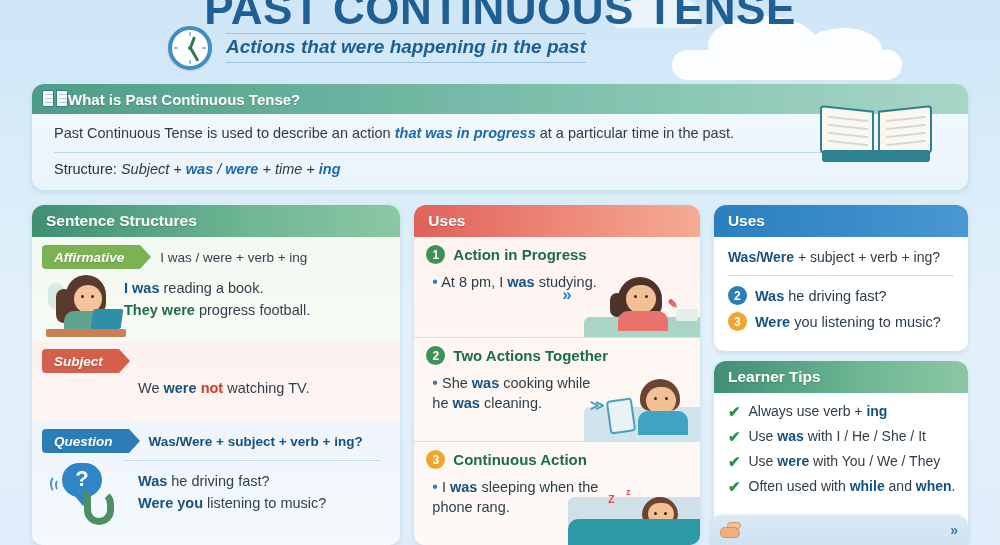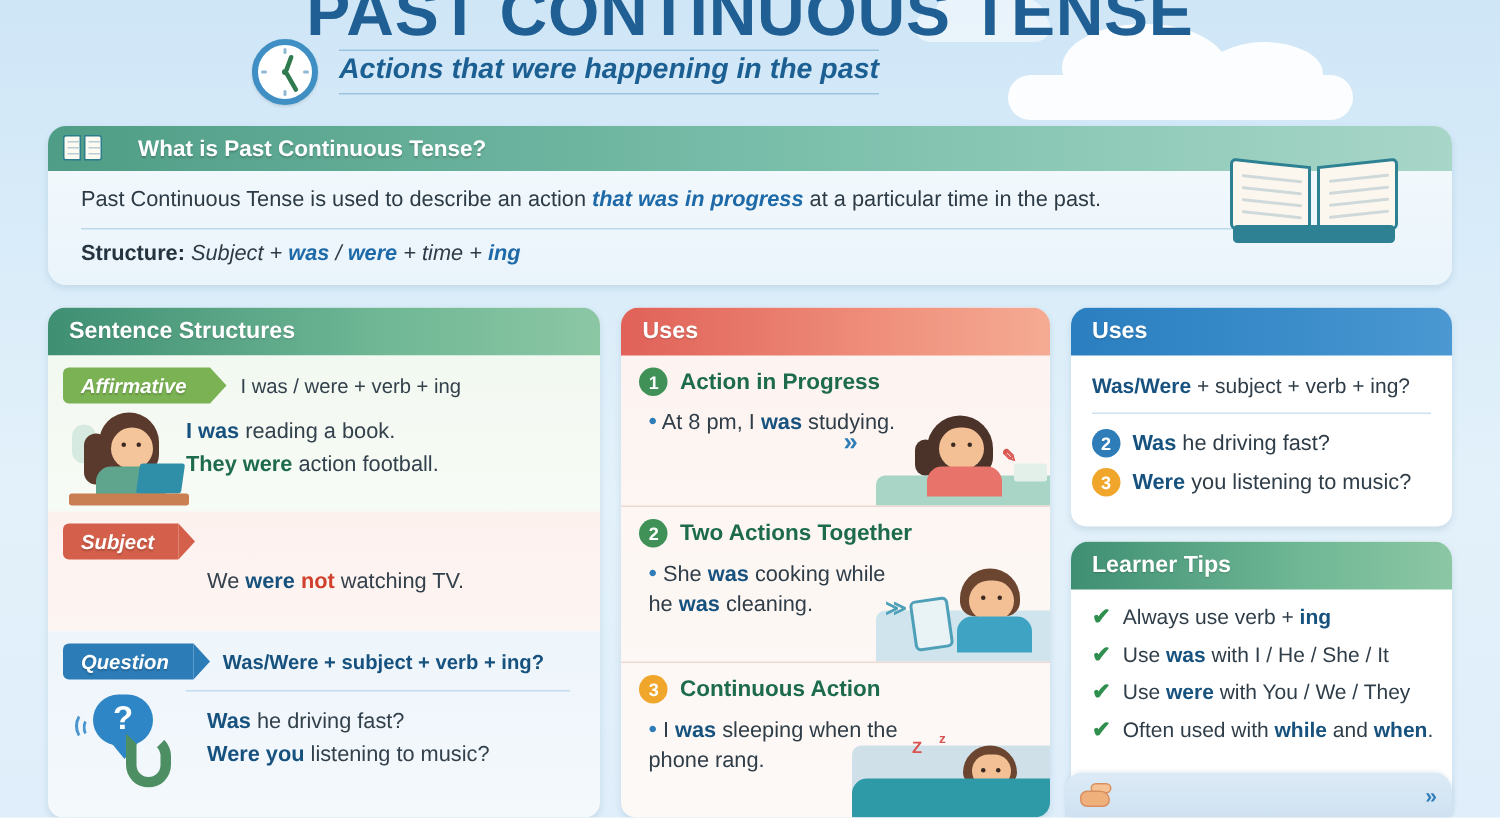--- a/index.html
+++ b/index.html
@@ -97,21 +97,21 @@
     left: 32px; top: 84px;
     width: 936px; height: 106px;
     border-radius: 12px;
     background: linear-gradient(180deg,#f4fafd 0%, #eaf4fb 100%);
     box-shadow: 0 2px 5px rgba(60,110,150,.16);
     overflow: hidden;
   }
   .whatis-head {
     height: 30px;
     background: linear-gradient(90deg,#4f9d86 0%, #7cc0ac 55%, #a8d6c8 100%);
-    display: flex; align-items: center; gap: 24px;
+    display: flex; align-items: center; gap: 0;
     padding-left: 10px;
   }
   .whatis-head .title {
     color: #ffffff; font-size: 15px; font-weight: 700;
     text-shadow: 0 1px 1px rgba(0,0,0,.18);
   }
   .book-sm {
     width: 26px; height: 20px; flex: none; position: relative;
   }
   .book-sm .pg {
@@ -126,21 +126,21 @@
   .whatis-desc {
     font-size: 14.5px; color: #2d3b46; line-height: 1.35;
     padding-bottom: 8px;
     border-bottom: 1px solid #bcd9ea;
     width: 790px;
   }
   .whatis-desc b { color: #1e6aa8; font-style: italic; }
   .whatis-struct {
     font-size: 14.5px; color: #2d3b46; padding-top: 8px;
   }
-  .whatis-struct .lbl { font-weight: 700; color: #24333f; margin-top: 15px; }
+  .whatis-struct .lbl { font-weight: 400; color: #24333f; margin-top: 15px; }
   .whatis-struct .it  { font-style: italic; }
   .whatis-struct .hi  { color: #1e6aa8; font-weight: 700; font-style: italic; }
 
   .book-big {
     position: absolute; right: 36px; top: 18px;
     width: 112px; height: 62px;
   }
   .book-big .half {
     position: absolute; top: 6px; width: 54px; height: 48px;
     background: #fbf7ee; border: 2px solid #2d8193;
@@ -414,21 +414,21 @@
 
       <div class="c1body">
 
         <div class="sblock aff">
           <div class="tagrow">
             <div class="tag g">Affirmative</div>
             <div class="formula">I was / were + verb + ing</div>
           </div>
           <div class="examples">
             <div><span class="bb">I was</span><span> reading a book.</span></div>
-            <div><span class="gb">They were</span><span> action football.</span></div>
+            <div><span class="gb">They were</span><span> progress football.</span></div>
           </div>
           <div class="girl">
             <div class="leaf"></div>
               <div class="pony"></div>
               <div class="hair"></div>
             <div class="face"></div>
               <div class="eye a"></div>
               <div class="eye b"></div>
             <div class="body"></div>
               <div class="laptop"></div>

